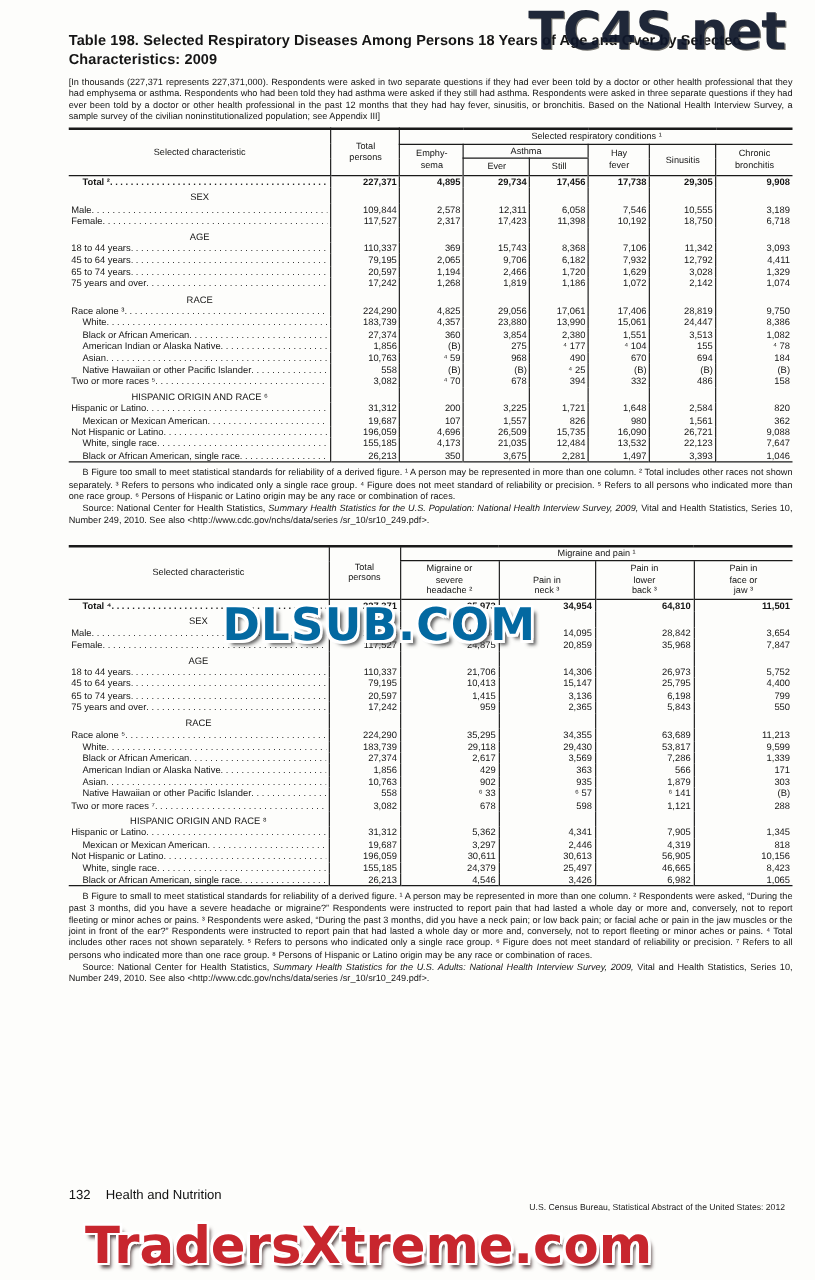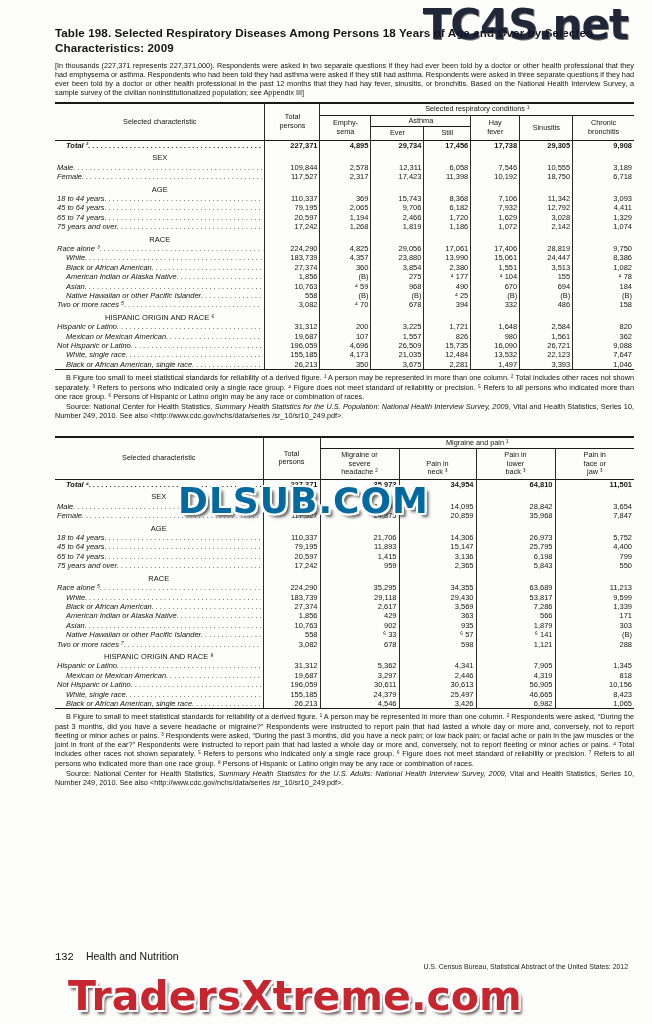--- a/index.html
+++ b/index.html
@@ -11,32 +11,32 @@
   .dtable thead th{font-weight:normal;font-size:7.3px;line-height:1.18;text-align:center;vertical-align:bottom;padding:2px 2px;white-space:pre-line;}
   .dtable thead{border-bottom:1px solid #1a1a1a;}
   .dtable th.stubhead{vertical-align:middle;}
   .dtable th.vmid{vertical-align:middle;}
   .dtable th.groups,.dtable th.subgroup{border-bottom:1px solid #1a1a1a;padding:1px 2px;}
   .dtable th:not(.stubhead){border-left:1px solid #2a2a2a;}
   .dtable tbody td{font-size:7.5px;line-height:9.4px;padding:0 2px;vertical-align:bottom;}
   .dtable tbody td:not(:first-child){border-left:1px solid #2a2a2a;}
   td.val{text-align:right;padding-right:4px;}
   td.stub{padding-left:3px;}
-  td.stub .cf{display:flex;align-items:center;font-style:italic;}
+  td.stub .cf{display:flex;align-items:center;}
   td.stub .lbl{white-space:nowrap;}
   td.stub .dots{flex:1;overflow:hidden;white-space:nowrap;color:#222;}
   td.stub.ind1{padding-left:11px;}
   td.stub.section{text-align:center;padding-top:3px;}
   .bold{font-weight:bold;}
   .notes{font-size:7.3px;line-height:1.27;text-align:justify;text-indent:11px;margin:3px 0 0 0;}
   .source{font-size:7.3px;line-height:1.27;text-align:justify;text-indent:11px;margin:1px 0 0 0;}
   .src-italic{font-style:italic;}
   .sect2{margin-top:15px;}
   .footer-left{position:absolute;left:55px;top:950px;font-size:10.5px;color:#111;}
-  .footer-left .num{margin-right:12px;font-family:Liberation Mono, monospace;}
+  .footer-left .num{margin-right:12px;}
   .footer-right{position:absolute;right:24px;top:963px;font-size:6.9px;color:#222;}
   
   .wm{position:absolute;font-weight:bold;pointer-events:none;}
   .wm-top{top:0px;right:24px;font-size:42px;letter-spacing:-1px;color:#0f172a;text-shadow:1px 1px 0 #6b6a64;opacity:.93;font-family:"DejaVu Sans",sans-serif;}
   .wm-mid{top:480px;left:178px;font-size:36px;letter-spacing:1px;color:#0369a1;
     text-shadow:-2px -2px 0 #fff,0 -2px 0 #fff,2px -2px 0 #fff,-2px 0 0 #fff,2px 0 0 #fff,-2px 2px 0 #fff,0 2px 0 #fff,2px 2px 0 #fff,4px 4px 3px rgba(70,70,70,.85);
     font-family:"DejaVu Sans",sans-serif;}
   .wm-bottom{top:972px;left:68px;font-size:41px;letter-spacing:0px;color:#c8262e;
     text-shadow:-2px -2px 0 #fff,0 -2px 0 #fff,2px -2px 0 #fff,-2px 0 0 #fff,2px 0 0 #fff,-2px 2px 0 #fff,0 2px 0 #fff,2px 2px 0 #fff,3px 4px 3px rgba(60,40,40,.8);
     font-family:"DejaVu Sans",sans-serif;}
@@ -518,21 +518,21 @@
             <td class="val">5,752</td>
           </tr>
           <tr>
             <td class="stub">
               <div class="cf">
                 <span class="lbl">45 to 64 years</span>
                 <span class="dots"> . . . . . . . . . . . . . . . . . . . . . . . . . . . . . . . . . . . . . . . . . . . . . . . . . . . . . . . . . . . . . . . . . . . . . . . . . . . . . . . . . . . . . . . . . .</span>
               </div>
             </td>
             <td class="val">79,195</td>
-            <td class="val">11,893</td>
+            <td class="val">10,413</td>
             <td class="val">15,147</td>
             <td class="val">25,795</td>
             <td class="val">4,400</td>
           </tr>
           <tr>
             <td class="stub">
               <div class="cf">
                 <span class="lbl">65 to 74 years</span>
                 <span class="dots"> . . . . . . . . . . . . . . . . . . . . . . . . . . . . . . . . . . . . . . . . . . . . . . . . . . . . . . . . . . . . . . . . . . . . . . . . . . . . . . . . . . . . . . . . . .</span>
               </div>

